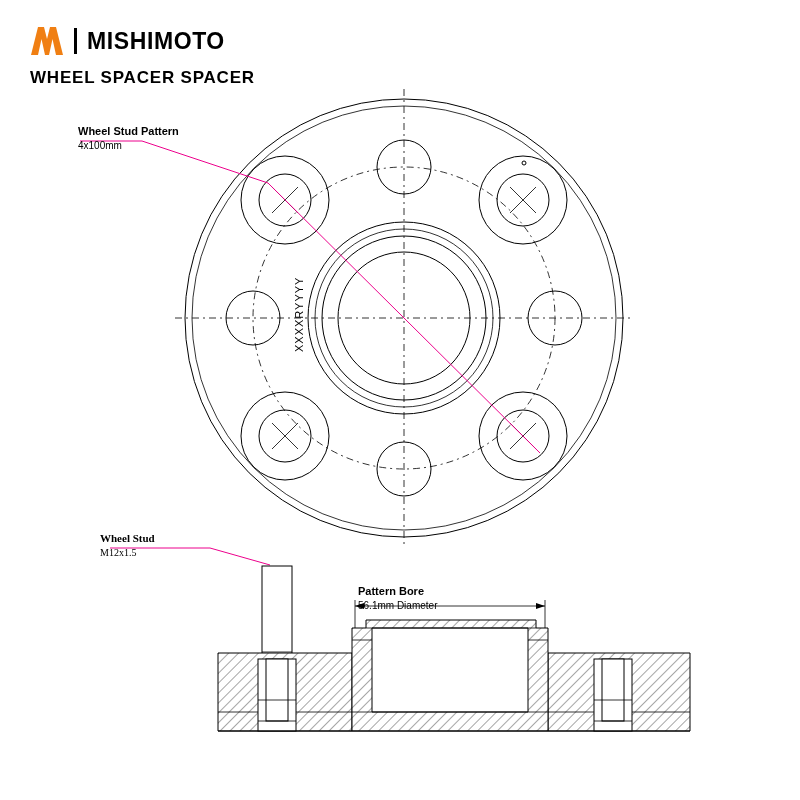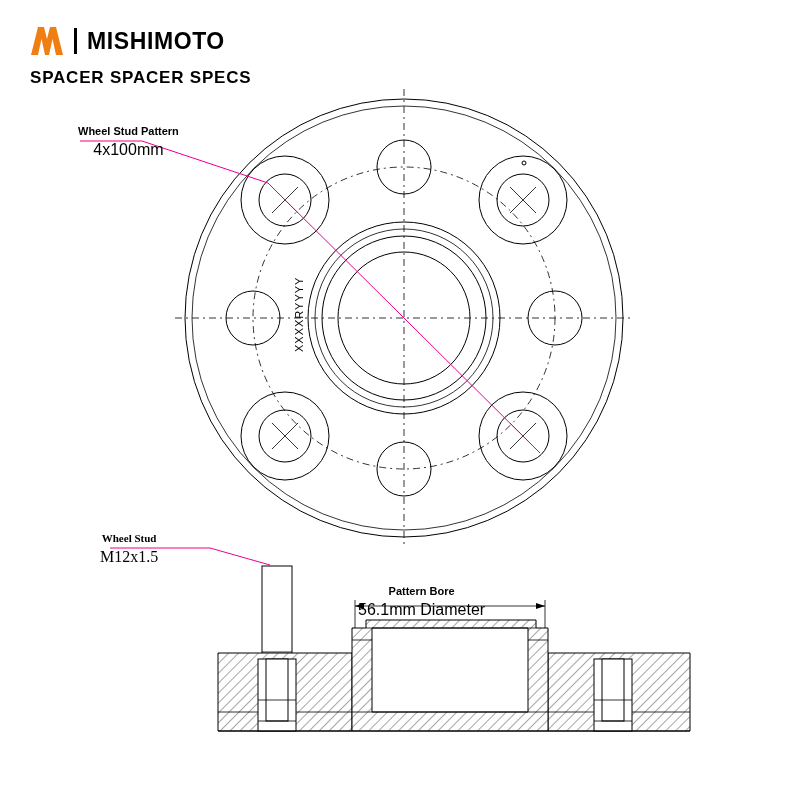--- a/index.html
+++ b/index.html
@@ -52,31 +52,31 @@
     left: 30px;
     top: 68px;
     font-size: 17px;
     font-weight: bold;
     letter-spacing: 0.8px;
   }
 
   
   .callout {
     position: absolute;
-    text-align: center;
+    text-align: left;
     line-height: 1.35;
   }
   .callout .title {
     font-size: 11px;
     font-weight: bold;
     display: block;
     white-space: nowrap;
   }
   .callout .value {
-    font-size: 16px;
+    font-size: 10px;
     font-weight: normal;
     display: block;
     white-space: nowrap;
   }
   #callout-stud-pattern { left: 78px; top: 124px; }
   #callout-wheel-stud   { left: 100px; top: 531px; font-family: Liberation Serif, serif; }
   #callout-center-bore  { left: 358px; top: 584px; }
 
   
   #drawing {
@@ -101,21 +101,21 @@
 
 <div id="page">
 
   <div class="brand">
     <svg class="brand-mark" viewBox="0 0 34 30">
       <path d="M1 29 L8 1 L14 1 L17 13 L20 1 L26 1 L33 29 L26 29 L22.5 13 L19 29 L15 29 L11.5 13 L8 29 Z" fill="#f07f13"></path>
     </svg>
     <div class="brand-divider"></div>
     <div class="brand-name">MISHIMOTO</div>
   </div>
-  <div class="subtitle">SPACER SPACER SPECS</div>
+  <div class="subtitle">WHEEL SPACER SPACER</div>
 
   <svg id="drawing" viewBox="0 0 800 800">
     <defs>
       <pattern id="hatch" width="7" height="7" patternTransform="rotate(45)" patternUnits="userSpaceOnUse">
         <rect width="7" height="7" fill="#ffffff"></rect>
         <line x1="0" y1="0" x2="0" y2="7" stroke="#000" stroke-width="0.7"></line>
       </pattern>
       <pattern id="hatch2" width="7" height="7" patternTransform="rotate(-45)" patternUnits="userSpaceOnUse">
         <rect width="7" height="7" fill="#ffffff"></rect>
         <line x1="0" y1="0" x2="0" y2="7" stroke="#000" stroke-width="0.7"></line>

